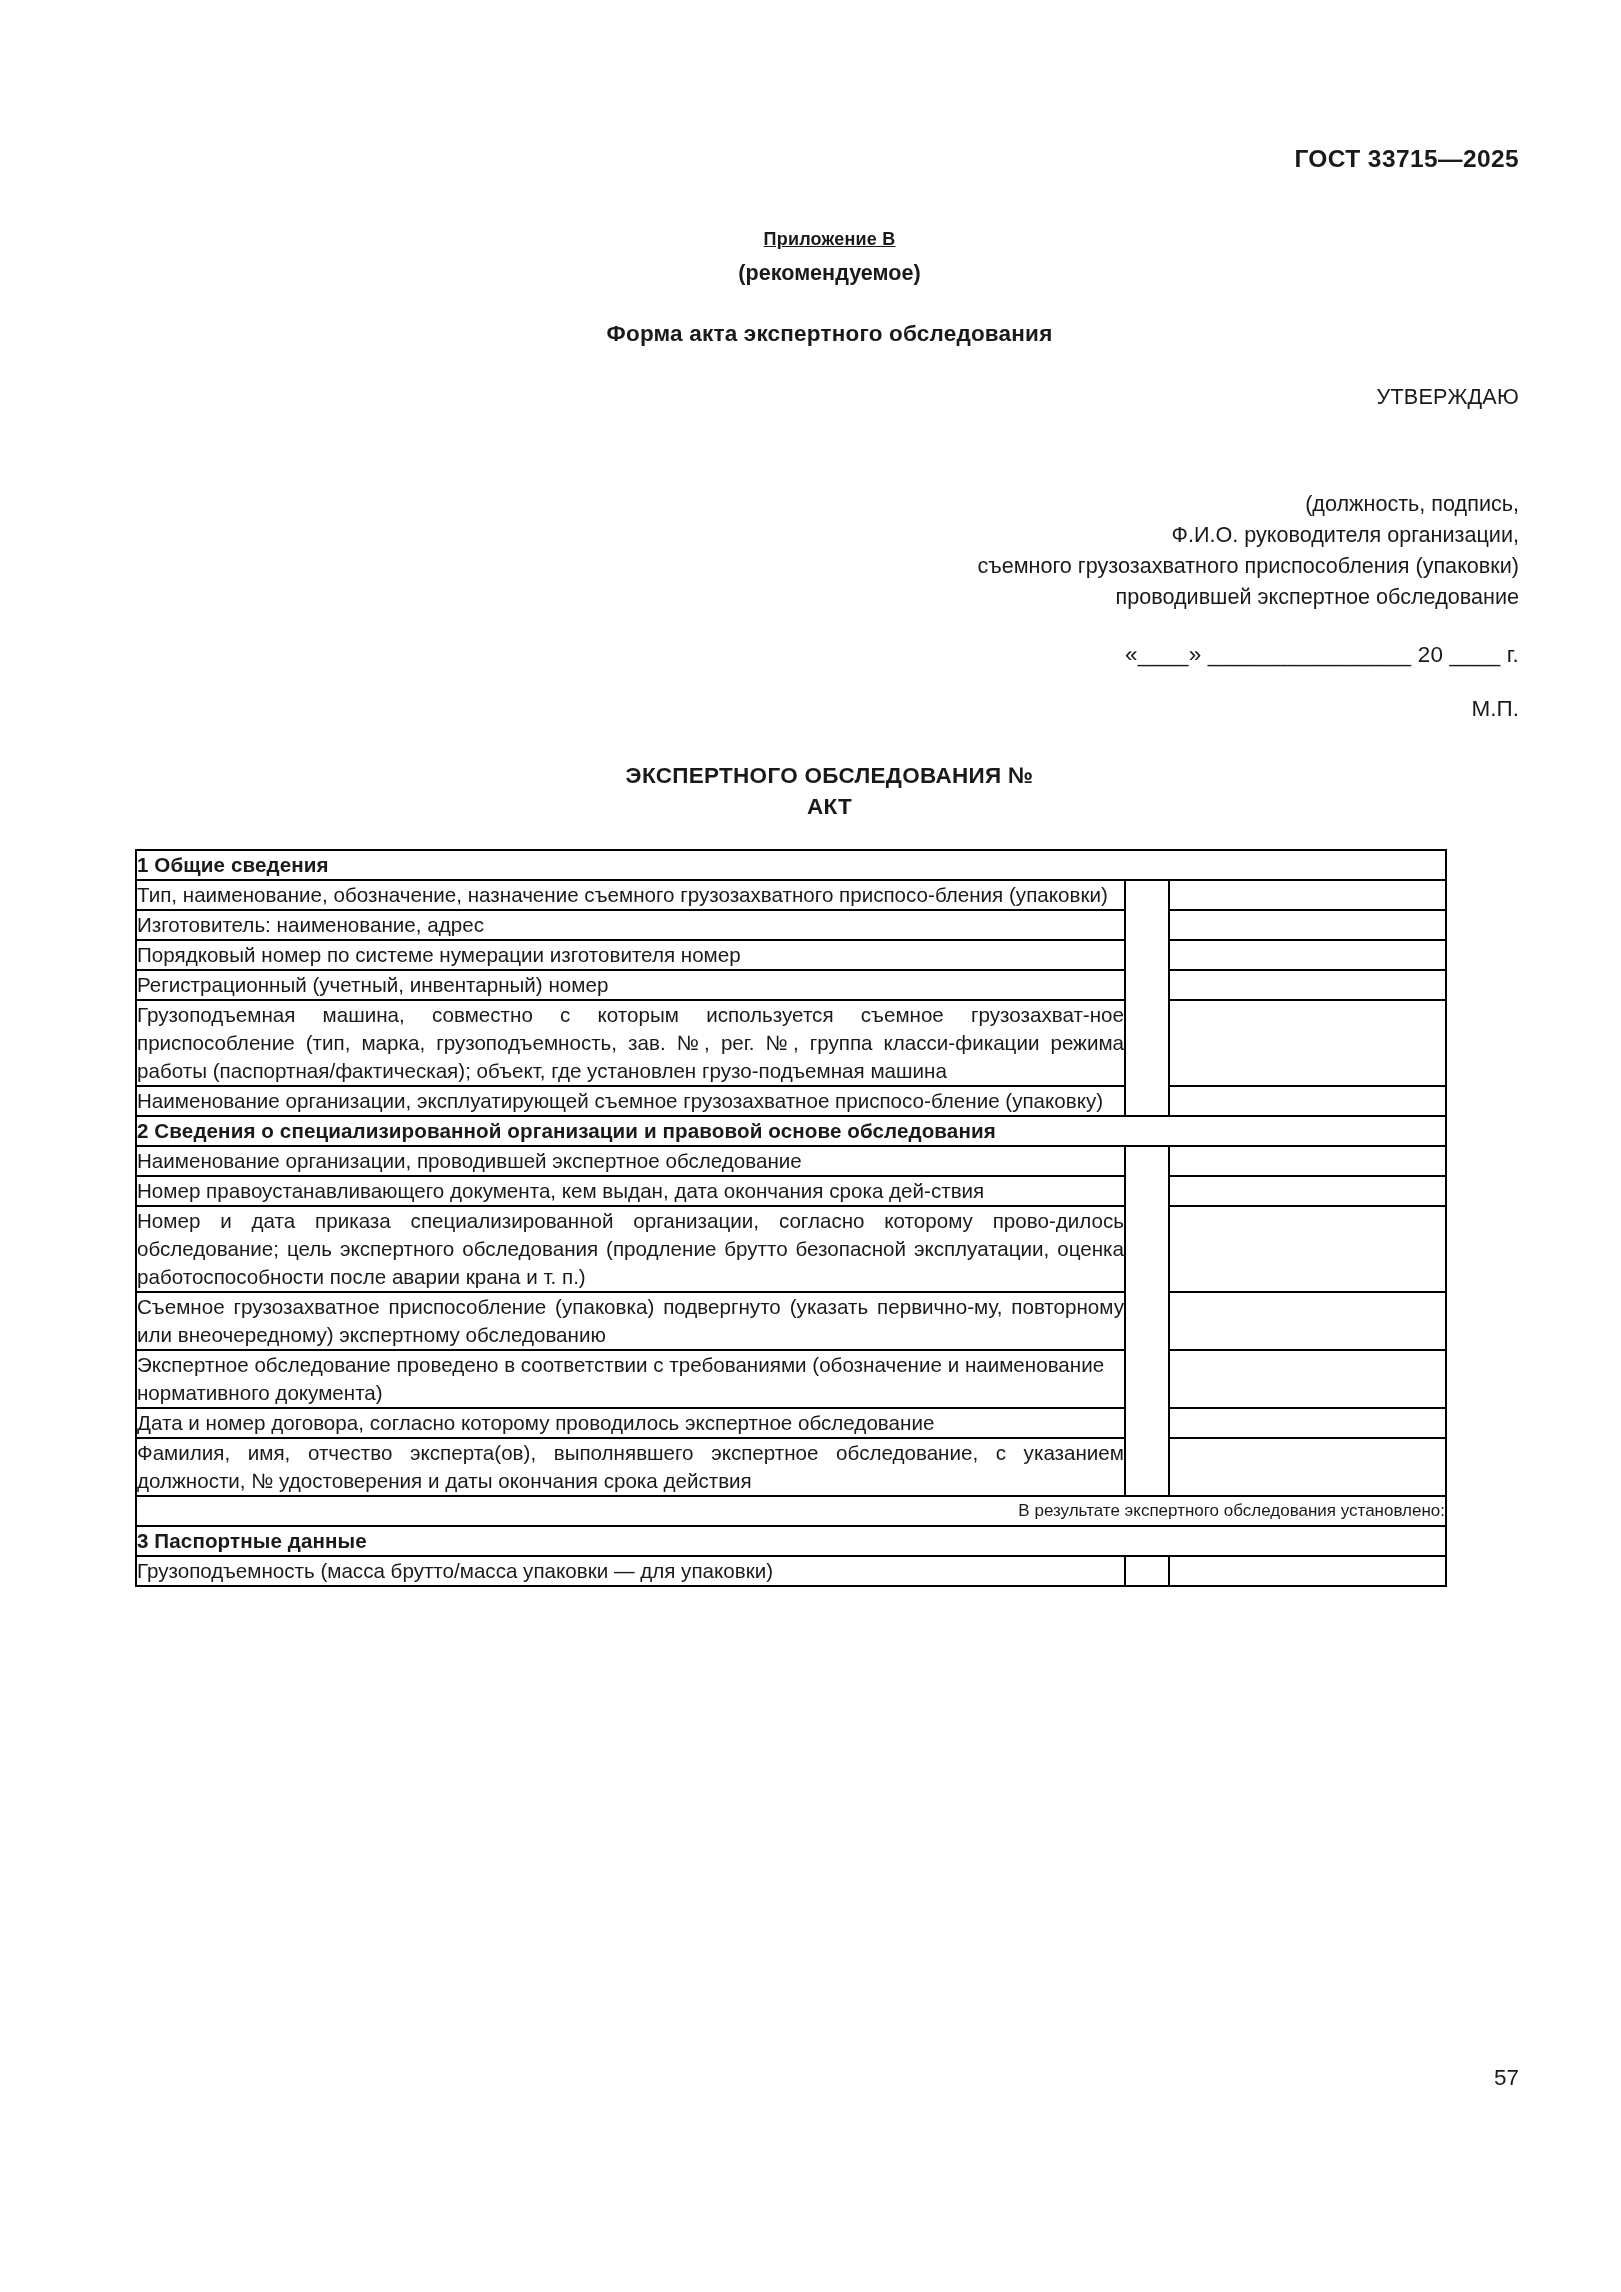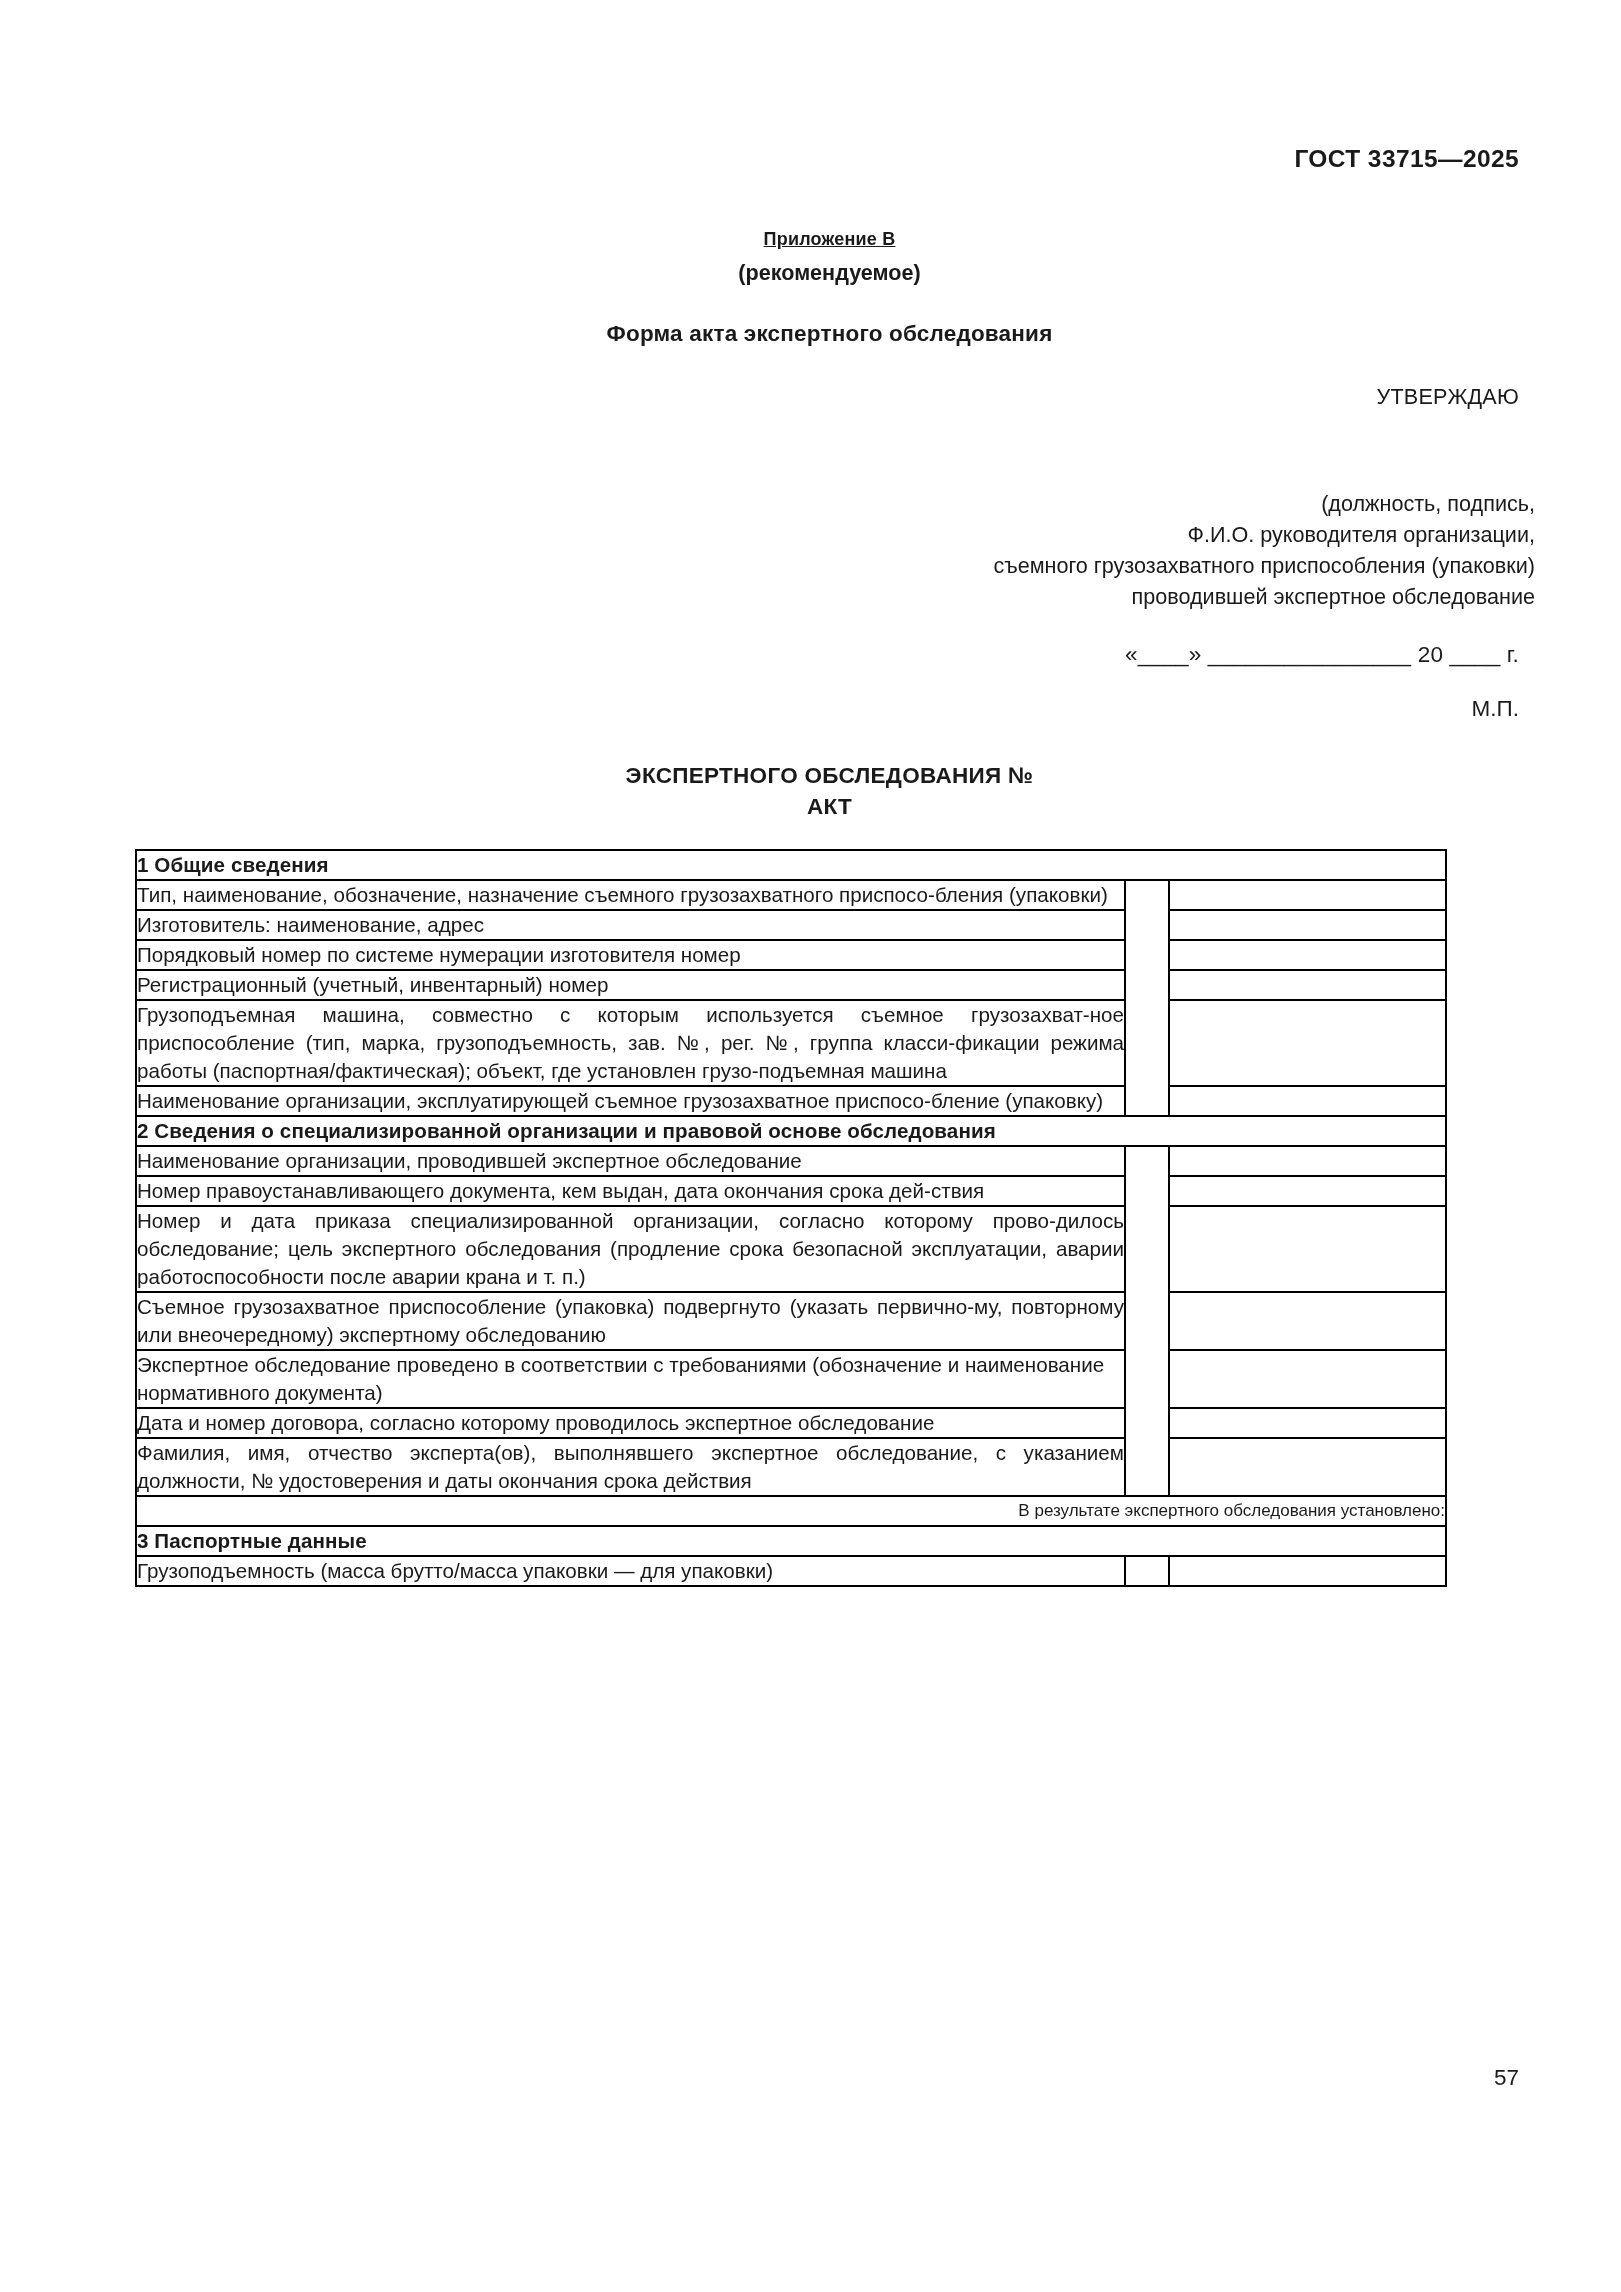--- a/index.html
+++ b/index.html
@@ -71,21 +71,21 @@
   .approve-word {
     position: absolute;
     top: 384px;
     right: 121px;
     font-size: 21.6px;
     letter-spacing: 0.2px;
   }
   .approve-caption {
     position: absolute;
     top: 488px;
-    right: 105px;
+    right: 121px;
     text-align: right;
     font-size: 21.6px;
     line-height: 31px;
   }
   .date-line {
     position: absolute;
     top: 642px;
     right: 121px;
     font-size: 22.5px;
     letter-spacing: 0.2px;
@@ -238,21 +238,21 @@
       <tr>
         <td class="cell-label nojust">Наименование организации, проводившей экспертное обследование</td>
         <td class="blank-cell spacer-col" rowspan="7"></td>
         <td class="blank-cell"></td>
       </tr>
       <tr>
         <td class="cell-label">Номер правоустанавливающего документа, кем выдан, дата окончания срока дей-ствия</td>
         <td class="blank-cell"></td>
       </tr>
       <tr>
-        <td class="cell-label">Номер и дата приказа специализированной организации, согласно которому прово-дилось обследование; цель экспертного обследования (продление срока безопасной эксплуатации, аварии работоспособности после аварии крана и т. п.)</td>
+        <td class="cell-label">Номер и дата приказа специализированной организации, согласно которому прово-дилось обследование; цель экспертного обследования (продление брутто безопасной эксплуатации, оценка работоспособности после аварии крана и т. п.)</td>
         <td class="blank-cell"></td>
       </tr>
       <tr>
         <td class="cell-label">Съемное грузозахватное приспособление (упаковка) подвергнуто (указать первично-му, повторному или внеочередному) экспертному обследованию</td>
         <td class="blank-cell"></td>
       </tr>
       <tr>
         <td class="cell-label nojust">Экспертное обследование проведено в соответствии с требованиями (обозначение и наименование нормативного документа)</td>
         <td class="blank-cell"></td>
       </tr>

